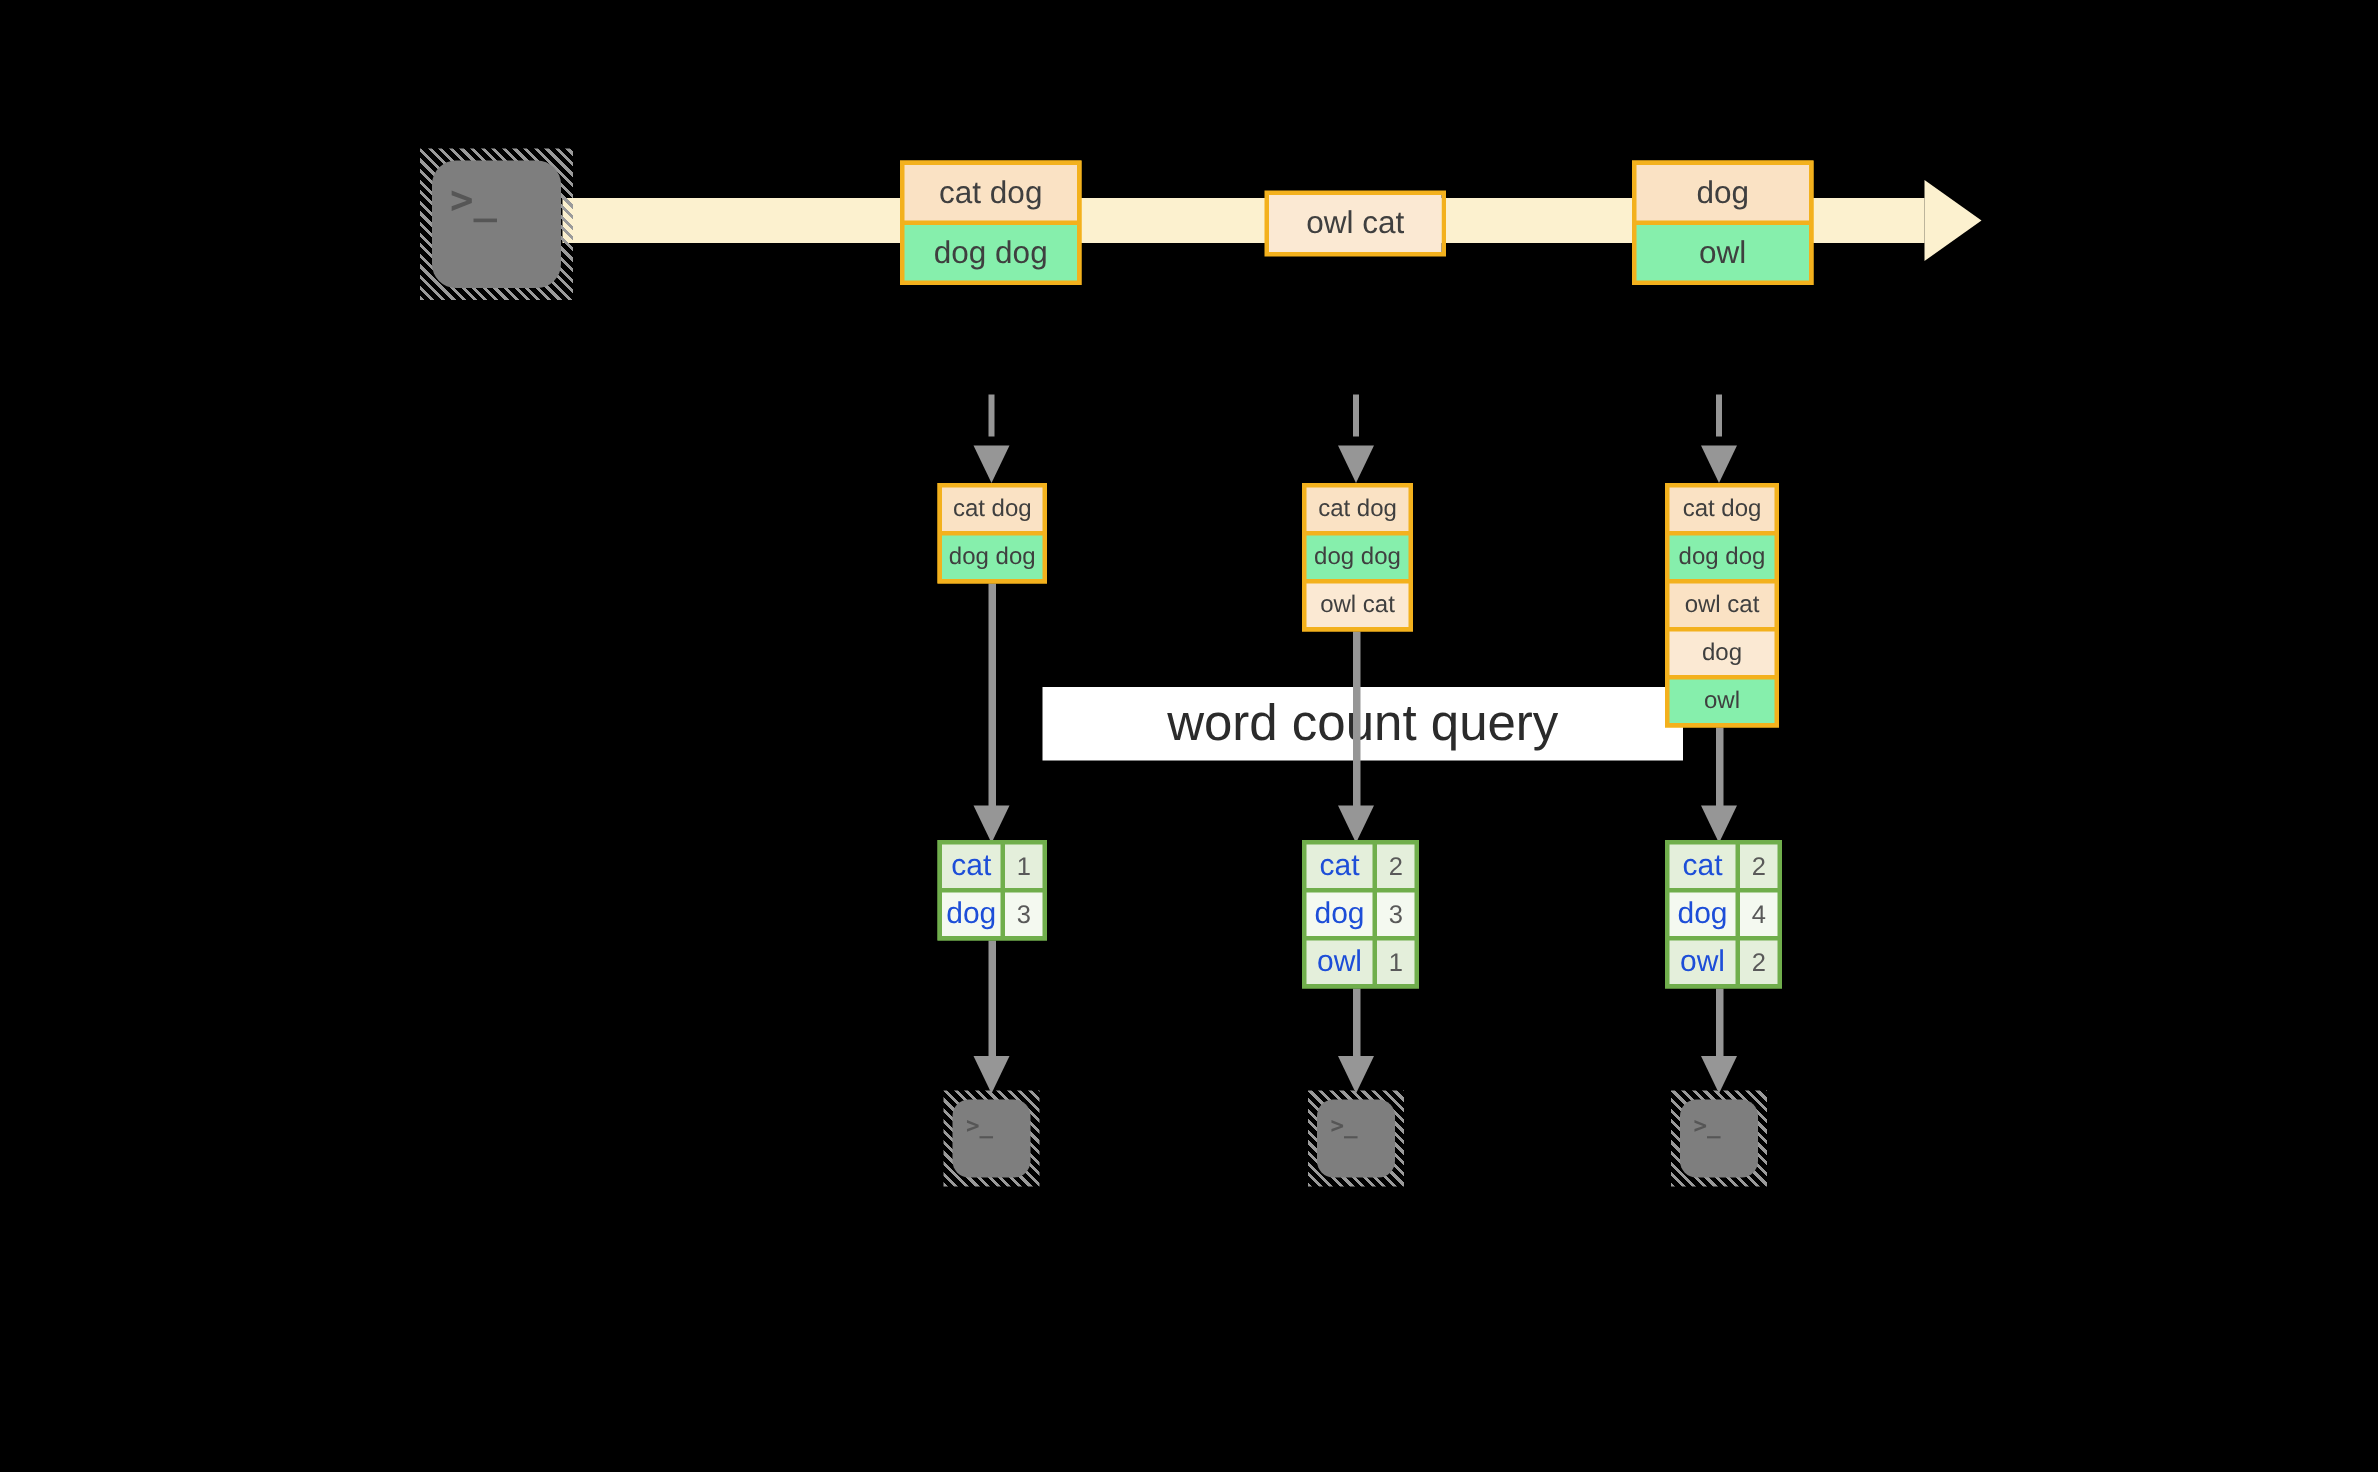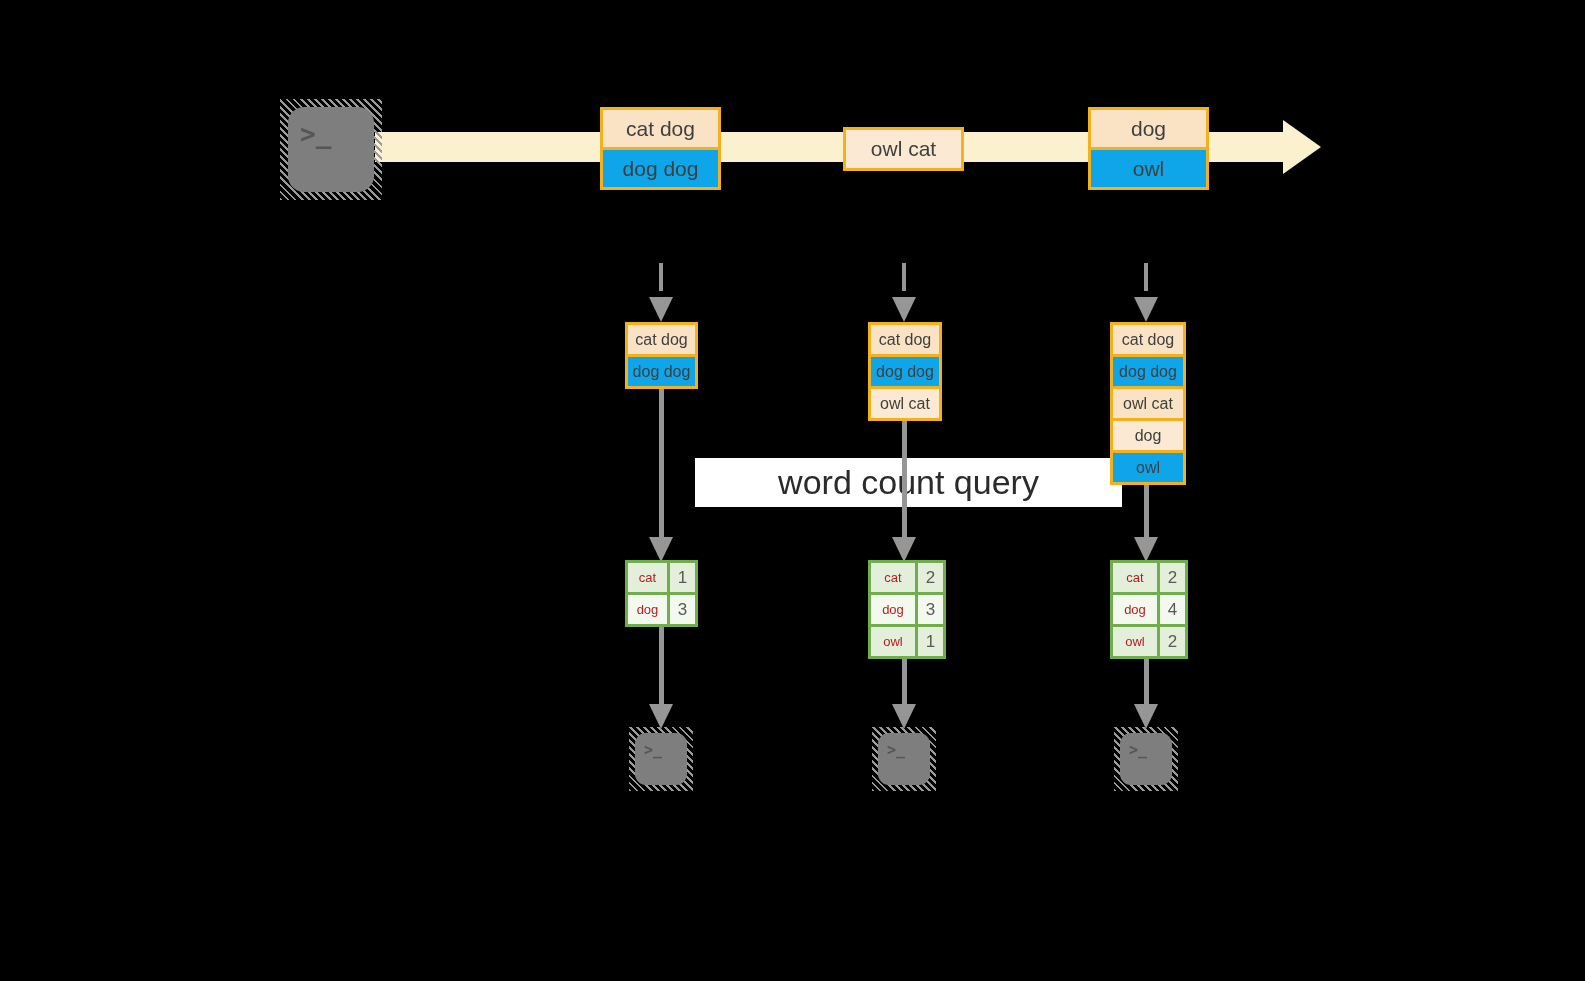--- a/index.html
+++ b/index.html
@@ -14,21 +14,21 @@
   
   .record{position:absolute;border:3px solid #f3b11d;box-sizing:border-box;display:flex;
           flex-direction:column;z-index:4;background:#f3b11d;}
   .record .cell{display:flex;align-items:center;justify-content:center;color:#3f3f3f;}
   .record .cell + .cell{margin-top:3px;}
   .rec-big .cell{font-size:21px;height:37px;}
   .rec-one .cell{font-size:21px;height:38px;}
   .stack .cell{font-size:16px;height:29px;}
   .peach{background:#fae2c4;}
   .mid{background:#fbe9d3;}
-  .cream{background:#0ea5e9;}
+  .cream{background:#86efac;}
 
   #r1{left:600px;top:107px;width:121px;height:83px;}
   #r2{left:843px;top:127px;width:121px;height:44px;}
   #r3{left:1088px;top:107px;width:121px;height:83px;}
   #s1{left:625px;top:322px;width:73px;}
   #s2{left:868px;top:322px;width:74px;}
   #s3{left:1110px;top:322px;width:76px;}
 
   
   .dash{position:absolute;width:4px;height:28px;background:#969696;z-index:3;}
@@ -38,21 +38,21 @@
 
   
   .query{position:absolute;left:695px;top:458px;width:427px;height:49px;background:#ffffff;z-index:2;
          display:flex;align-items:center;justify-content:center;font-size:34px;color:#2b2b2b;}
 
   
   .wtable{position:absolute;border:3px solid #70ae4c;box-sizing:border-box;background:#70ae4c;z-index:4;}
   .wrow{display:flex;height:29px;}
   .wrow + .wrow{margin-top:3px;}
   .wword{flex:1;display:flex;align-items:center;justify-content:center;
-         font-size:13px;color:#b91c1c;margin-right:3px;}
+         font-size:20px;color:#1d4ed8;margin-right:3px;}
   .wnum{width:25px;display:flex;align-items:center;justify-content:center;font-size:17px;color:#595959;}
   .tg{background:#e4efdb;}
   .tw{background:#f4f9f0;}
   #t1{left:625px;top:560px;width:73px;}
   #t2{left:868px;top:560px;width:78px;}
   #t3{left:1110px;top:560px;width:78px;}
 
   
   .term{position:absolute;z-index:4;
         background:repeating-linear-gradient(45deg,#9a9a9a 0px,#9a9a9a 2px,transparent 2px,transparent 5px);}

